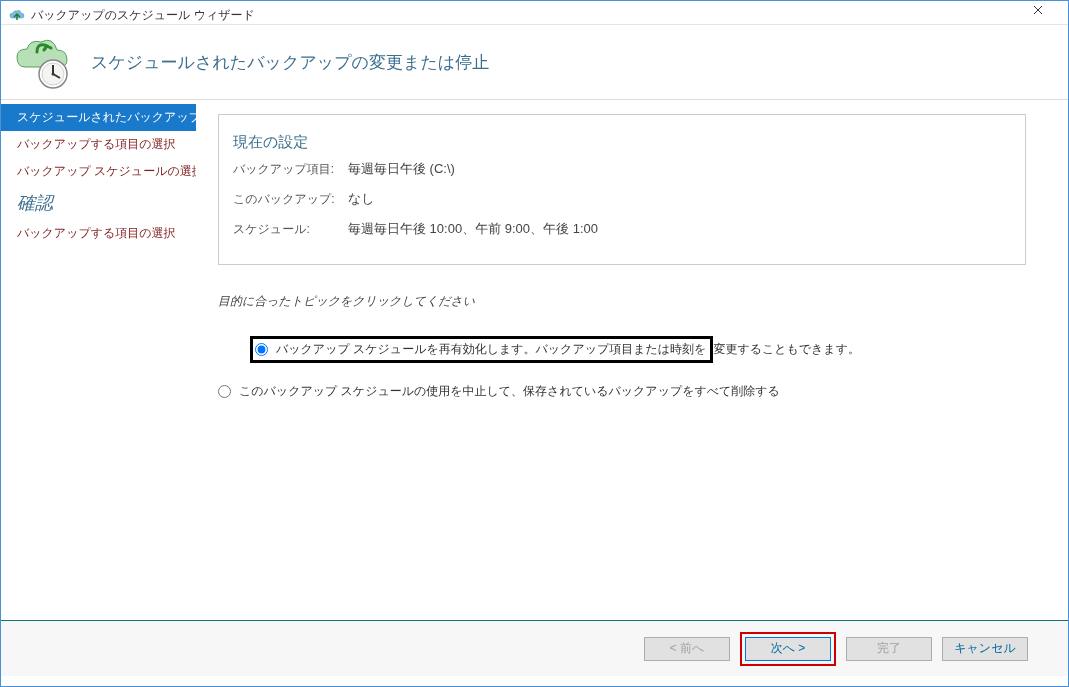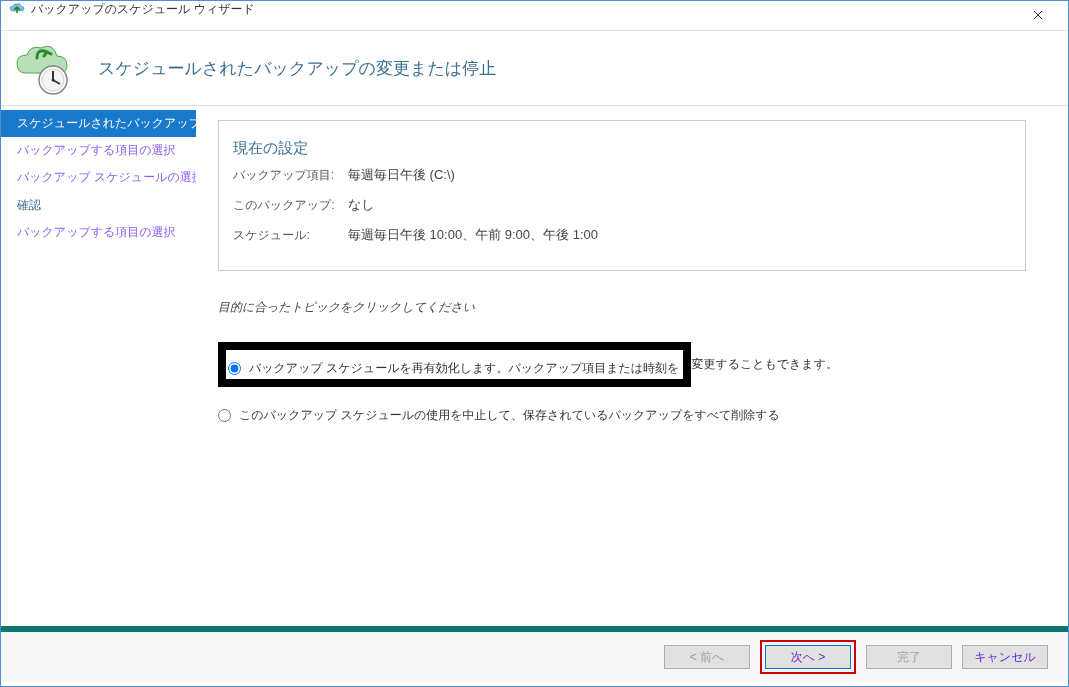--- a/index.html
+++ b/index.html
@@ -7,44 +7,43 @@
     font-family: "Yu Gothic UI", "Meiryo", sans-serif;
     font-size: 12px;
     background: #fff;
     color: #000;
     width: 1069px;
     height: 687px;
     overflow: hidden;
     border: 1px solid #4a90d9;
   }
   .titlebar {
-    height: 30px;
-    display: flex;
-    align-items: flex-start;
+    height: 24px;
+    display: flex;
+    align-items: flex-end;
     padding: 0 8px;
     border-bottom: 1px solid #e5e5e5;
   }
   .titlebar-icon {
     width: 16px; height: 16px;
     margin-right: 6px;
     display: flex; align-items: center; justify-content: center;
   }
   .titlebar-title { flex: 1; font-size: 12px; color: #333; }
   .titlebar-close {
     width: 45px; height: 28px;
     display: flex; align-items: center; justify-content: center;
     cursor: pointer;
   }
   .header {
     height: 75px;
     display: flex;
     align-items: center;
     padding-left: 12px;
     border-bottom: 1px solid #ddd;
-    gap: 7px;
   }
   .header-icon {
     width: 60px; height: 60px;
     margin-right: 18px;
   }
   .header-title {
     font-size: 17px;
     color: #3b6e8f;
     font-weight: normal;
   }
@@ -52,33 +51,34 @@
     display: flex;
     height: 520px;
   }
   .sidebar {
     width: 195px;
     padding-top: 4px;
   }
   .sidebar-item {
     padding: 5px 12px 5px 16px;
     font-size: 12px;
-    color: #8b5cf6;
+    color: #7f1d1d;
     cursor: pointer;
     white-space: nowrap;
     overflow: hidden;
   }
   .sidebar-item.active {
     background: #1979ca;
     color: #fff;
   }
   .sidebar-item.heading {
-    font-size: 12px;
+    font-size: 18px;
     color: #3b6e8f;
     padding-top: 6px;
+    font-style: italic;
   }
   .main {
     flex: 1;
     padding: 14px 22px 0 22px;
   }
   .settings-box {
     border: 1px solid #ccc;
     padding: 18px 14px 26px 14px;
     margin-bottom: 28px;
     width: 808px;
@@ -112,42 +112,43 @@
     display: flex;
     align-items: center;
     margin-bottom: 20px;
     font-size: 12px;
     color: #333;
   }
   .radio-row input[type=radio] {
     margin-right: 8px;
   }
   .highlight1 {
-    border: 8px solid #000000;
-    padding: 10px 4px 2px 2px;
+    border: 3px solid #000000;
+    padding: 2px 4px 2px 2px;
     display: inline-flex;
     align-items: center;
+    margin-left: 32px;
   }
   .footer {
     height: 56px;
-    border-top: 6px solid #0f766e;
+    border-top: 1px solid #0f766e;
     display: flex;
     align-items: center;
     justify-content: flex-end;
-    padding-right: 20px;
+    padding-right: 40px;
     gap: 10px;
     background: #f7f7f7;
   }
   .btn {
     width: 86px;
     height: 24px;
     font-size: 12px;
     border: 1px solid #adadad;
     background: #e1e1e1;
-    color: #6d28d9;
+    color: #0369a1;
     cursor: pointer;
     display: inline-flex;
     align-items: center;
     justify-content: center;
   }
   .btn:disabled { color: #a0a0a0; cursor: default; }
   .btn.default { border: 1px solid #0078d7; }
   .highlight-btn {
     border: 2px solid #c00;
     padding: 3px;

